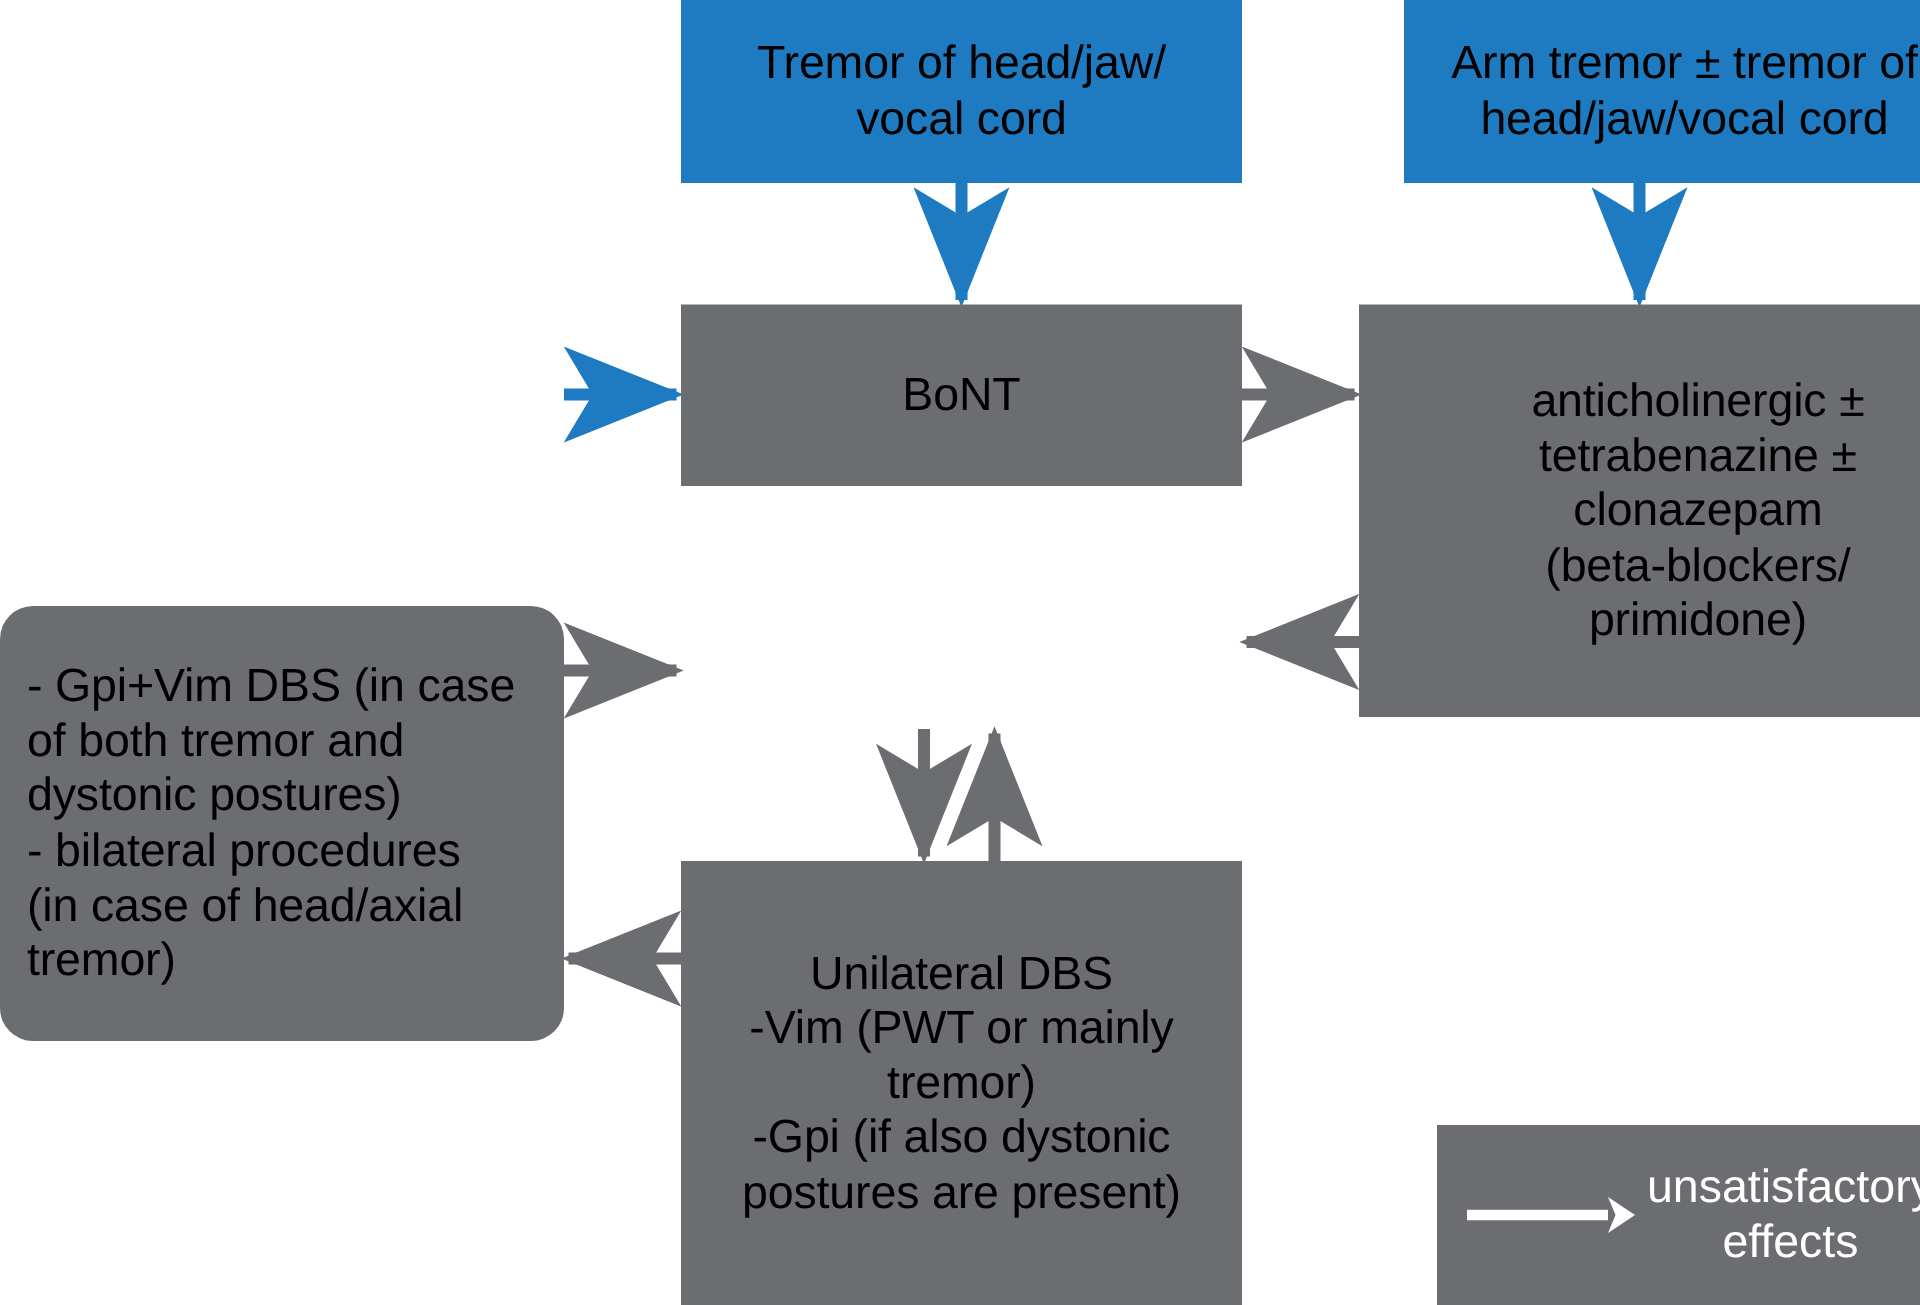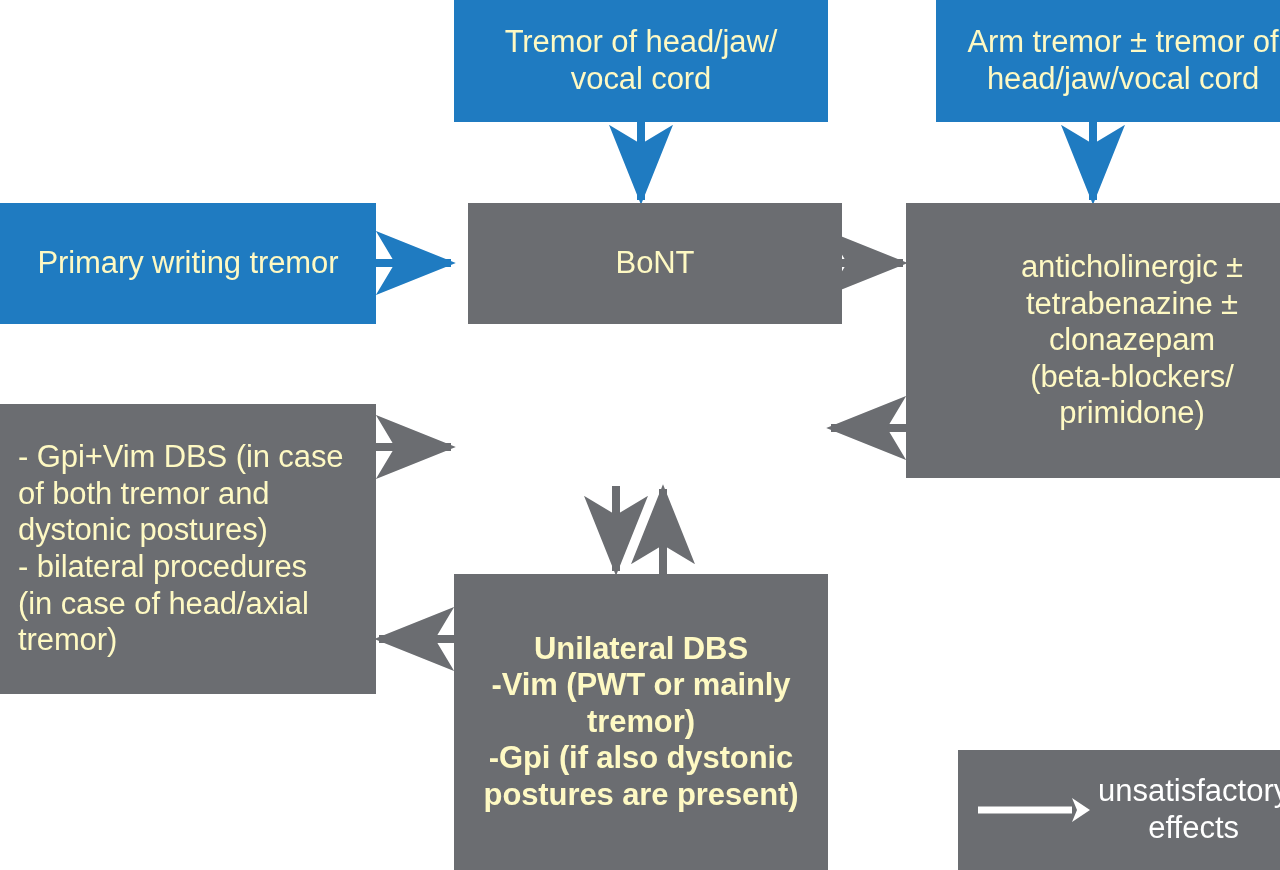--- a/index.html
+++ b/index.html
@@ -17,21 +17,21 @@
     background: #ffffff;
     overflow: hidden;
   }
   .node {
     position: absolute;
     box-sizing: border-box;
     display: flex;
     align-items: center;
     justify-content: center;
     text-align: center;
-    color: #fef9c3;
+    color: #000000;
     line-height: 1.18;
     white-space: pre-line;
     padding: 4px 8px;
     font-size: 31px;
     letter-spacing: -0.1px;
   }
   .node.blue { background: #1f7bc1; }
   .node.gray { background: #6b6d71; }
   .node.left-align {
     text-align: left;
@@ -119,39 +119,38 @@
       <line x1="454" y1="639" x2="379" y2="639" stroke="#6b6d71" stroke-width="8" marker-end="url(#arrow-gray)"></line>
     </g>
   </svg>
 
   <div class="node blue" style="left:454px; top:0px; width:374px; height:122px;">Tremor of head/jaw/
 vocal cord</div>
 
   <div class="node blue" style="left:936px; top:0px; width:374px; height:122px;">Arm tremor ± tremor of
 head/jaw/vocal cord</div>
 
-  <div class="node blue" style="left:0px; top:203px; width:376px; height:121px;">Primary writing tremor</div>
 
-  <div class="node gray" style="left:454px; top:203px; width:374px; height:121px;margin-left:14px;">BoNT</div>
+  <div class="node gray" style="left:454px; top:203px; width:374px; height:121px;">BoNT</div>
 
   <div class="node gray" style="left:906px; top:203px; width:452px; height:275px;">anticholinergic ±
 tetrabenazine ±
 clonazepam
 (beta-blockers/
 primidone)</div>
 
 
-  <div class="node gray left-align" style="left:0px; top:404px; width:376px; height:290px; padding-left:18px;">- Gpi+Vim DBS (in case
+  <div class="node gray left-align" style="left:0px; top:404px; width:376px; height:290px; padding-left:18px;border-radius:22px;">- Gpi+Vim DBS (in case
    of both tremor and
    dystonic postures)
 - bilateral procedures
    (in case of head/axial
    tremor)</div>
 
-  <div class="node gray" style="left:454px; top:574px; width:374px; height:296px;font-weight:bold;">Unilateral DBS
+  <div class="node gray" style="left:454px; top:574px; width:374px; height:296px;">Unilateral DBS
 -Vim (PWT or mainly
 tremor)
 -Gpi (if also dystonic
 postures are present)</div>
 
   <div class="legend-box" style="left:958px; top:750px; width:322px; height:120px;">
     <svg class="legend-arrow" width="120" height="40" viewBox="0 0 120 40">
       <line x1="6" y1="20" x2="100" y2="20" stroke="#ffffff" stroke-width="7"></line>
       <path d="M100,8 L118,20 L100,32 L105,20 Z" fill="#ffffff"></path>
     </svg>

